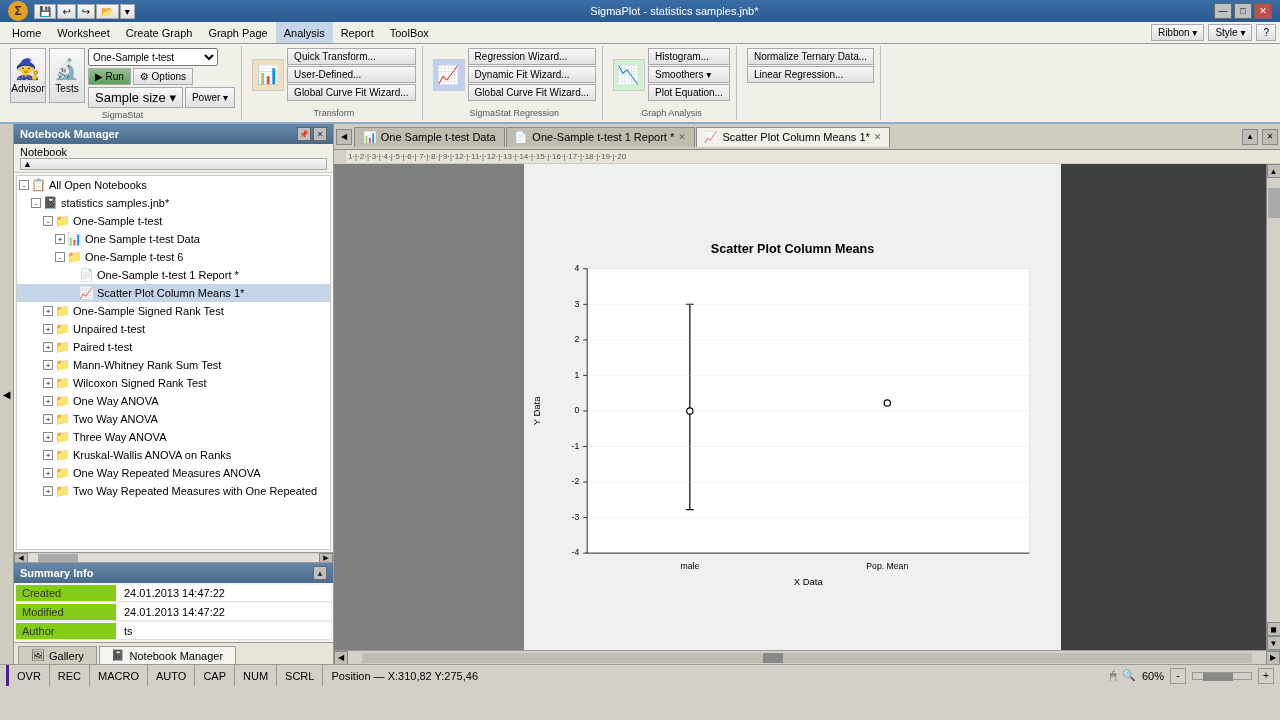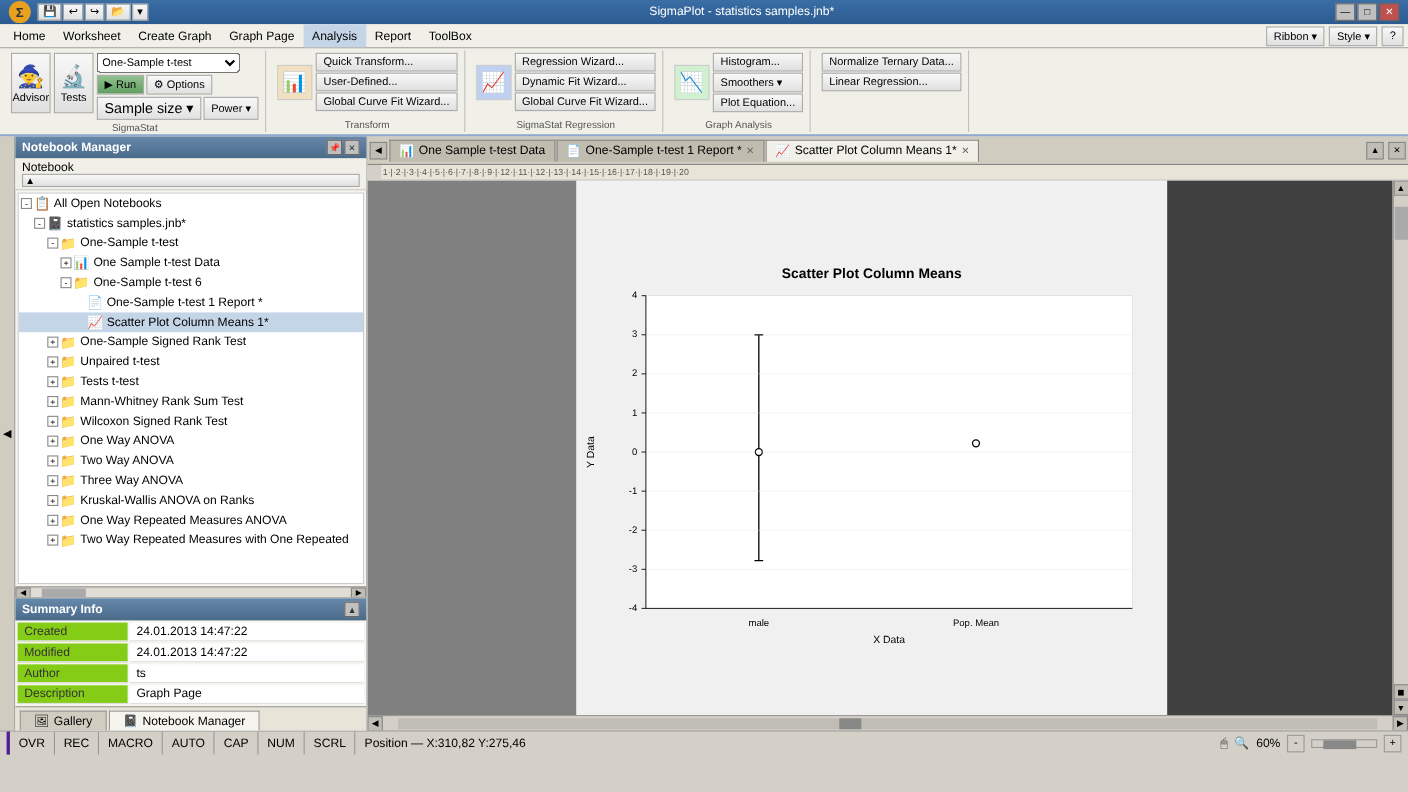--- a/index.html
+++ b/index.html
@@ -293,21 +293,21 @@
           <span class="tree-indent" style="width:24px;"></span>
           <span class="expand-btn">+</span>
           <span style="margin-right:3px;font-size:12px;">📁</span>
           <span>Unpaired t-test</span>
         </div>
 
         <div class="tree-item">
           <span class="tree-indent" style="width:24px;"></span>
           <span class="expand-btn">+</span>
           <span style="margin-right:3px;font-size:12px;">📁</span>
-          <span>Tests t-test</span>
+          <span>Paired t-test</span>
         </div>
 
         <div class="tree-item">
           <span class="tree-indent" style="width:24px;"></span>
           <span class="expand-btn">+</span>
           <span style="margin-right:3px;font-size:12px;">📁</span>
           <span>Mann-Whitney Rank Sum Test</span>
         </div>
 
         <div class="tree-item">
@@ -380,24 +380,20 @@
           <td>Created</td>
           <td>24.01.2013 14:47:22</td>
         </tr>
         <tr>
           <td>Modified</td>
           <td>24.01.2013 14:47:22</td>
         </tr>
         <tr>
           <td>Author</td>
           <td>ts</td>
-        </tr>
-        <tr>
-          <td>Description</td>
-          <td>Graph Page</td>
         </tr>
       </tbody>
         </table>
     </div>
 
     <div class="bottom-tabs">
       <div class="bottom-tab">
         <span>🖼</span>
         <span>Gallery</span>
       </div>

